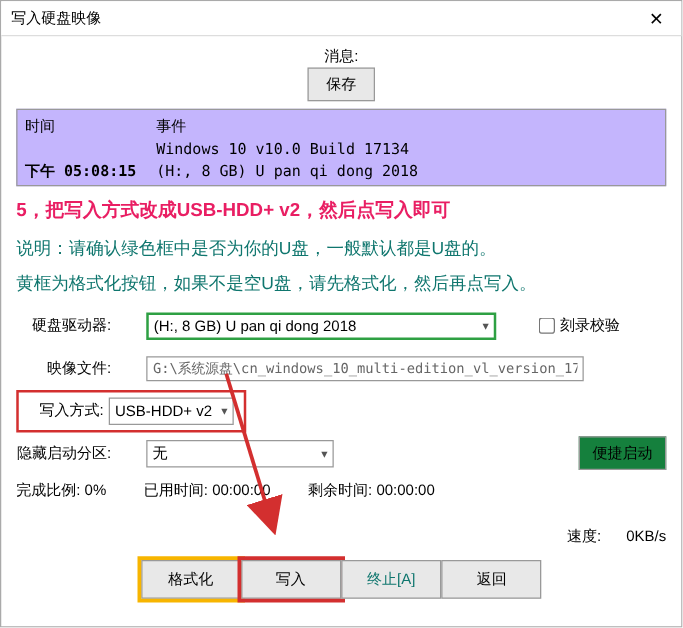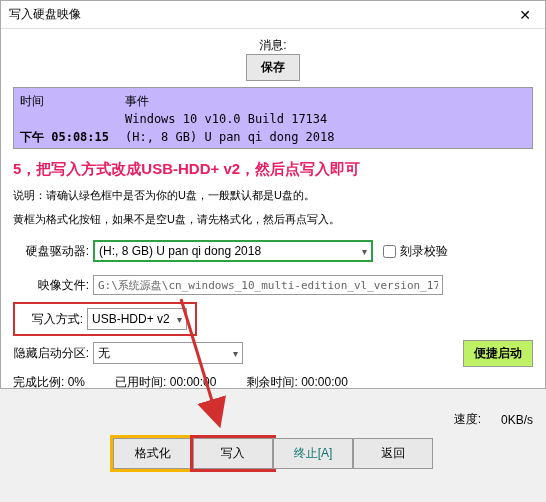--- a/index.html
+++ b/index.html
@@ -1,41 +1,41 @@
 <!DOCTYPE html>
 <html><head>
 <meta charset="utf-8">
 <style>
 * { box-sizing: border-box; margin: 0; padding: 0; }
 body { font-family: "Microsoft YaHei", SimSun, sans-serif; font-size: 12px; background: #f0f0f0; width: 546px; height: 502px; overflow: hidden; }
-.window { background: #fff; border: 1px solid #aaa; width: 546px; height: 389px; }
+.window { background: #fff; border: 1px solid #aaa; width: 546px; height: 502px; }
 .titlebar { display: flex; justify-content: space-between; align-items: center; height: 28px; background: #fff; border-bottom: 1px solid #ddd; padding-left: 8px; }
 .close-btn { width: 40px; height: 28px; display: flex; align-items: center; justify-content: center; font-size: 14px; cursor: pointer; }
 .content { padding: 8px 12px; }
 .msg-row { display: flex; align-items: center; justify-content: space-between; margin-bottom: 6px; flex-direction: column; }
-.save-btn { background: #e8e8e8; border: 1px solid #999; padding: 4px 14px; font-size: 12px; cursor: pointer; font-weight: bold; }
+.save-btn { background: #e8e8e8; border: 1px solid #999; padding: 4px 14px; font-size: 12px; cursor: pointer; }
 .log-box { border: 1px solid #999; background: #c4b5fd; padding: 4px 6px; height: 62px; font-family: SimSun, monospace; font-size: 12px; line-height: 1.5; }
 .log-header { display: flex; }
 .log-header span:first-child { width: 105px; }
 .log-row { display: flex; }
 .log-row .time-col { width: 105px; font-weight: bold; }
 .annotation { margin: 8px 0; }
 .ann1 { color: #e91e63; font-size: 15px; font-weight: bold; line-height: 1.6; }
-.ann2 { color: #000000; font-size: 11px; line-height: 1.6; margin-top: 6px; }
+.ann2 { color: #0f766e; font-size: 14px; line-height: 1.6; margin-top: 6px; }
 .form-area { margin-top: 10px; }
-.form-row { display: flex; align-items: center; margin-bottom: 8px; height: 26px; }
+.form-row { display: flex; align-items: center; margin-bottom: 8px; height: 26px; gap: 24px; }
 .form-label { width: 76px; text-align: right; font-size: 12px; margin-right: 4px; }
 .select-like { border: 1px solid #999; background: #fff; height: 22px; display: flex; align-items: center; padding: 0 4px; font-size: 12px; position: relative; }
 .select-like .arrow { position: absolute; right: 4px; font-size: 10px; color: #555; }
 .drive-select { width: 280px; border: 2px solid #2ea043; }
 .image-input { width: 350px; height: 20px; border: 1px solid #999; background: #fff; font-size: 11px; color: #666; padding: 2px 4px; font-family: monospace; }
 .write-mode-wrap { display: inline-flex; border: 2px solid #d32f2f; padding: 4px 8px; align-items: center; }
 .mode-select { width: 100px; }
 .hidden-select { width: 150px; }
-.convenient-btn { background: #bef264; border: 1px solid #999; padding: 4px 10px; font-size: 12px; margin-left: auto; cursor: pointer; font-weight: bold; }
+.convenient-btn { background: #15803d; border: 1px solid #999; padding: 4px 10px; font-size: 12px; margin-left: auto; cursor: pointer; }
 .checkbox-wrap { display: flex; align-items: center; margin-left: 10px; }
 .checkbox-wrap input { margin-right: 4px; }
 .stats-row { display: flex; align-items: center; font-size: 12px; gap: 30px; margin-top: 4px; }
 .arrow-svg { position: absolute; pointer-events: none; }
 .speed-row { display: flex; justify-content: flex-end; align-items: center; font-size: 12px; margin-top: 20px; gap: 20px; }
 .btn-row { display: flex; margin-top: 10px; justify-content: center; }
 .action-btn { background: #e8e8e8; border: 1px solid #999; padding: 6px 20px; font-size: 12px; cursor: pointer; min-width: 80px; }
 .btn-format { outline: 3px solid #f7b500; }
 .btn-write { outline: 3px solid #d32f2f; }
 .btn-disabled { color: #0f766e; }

